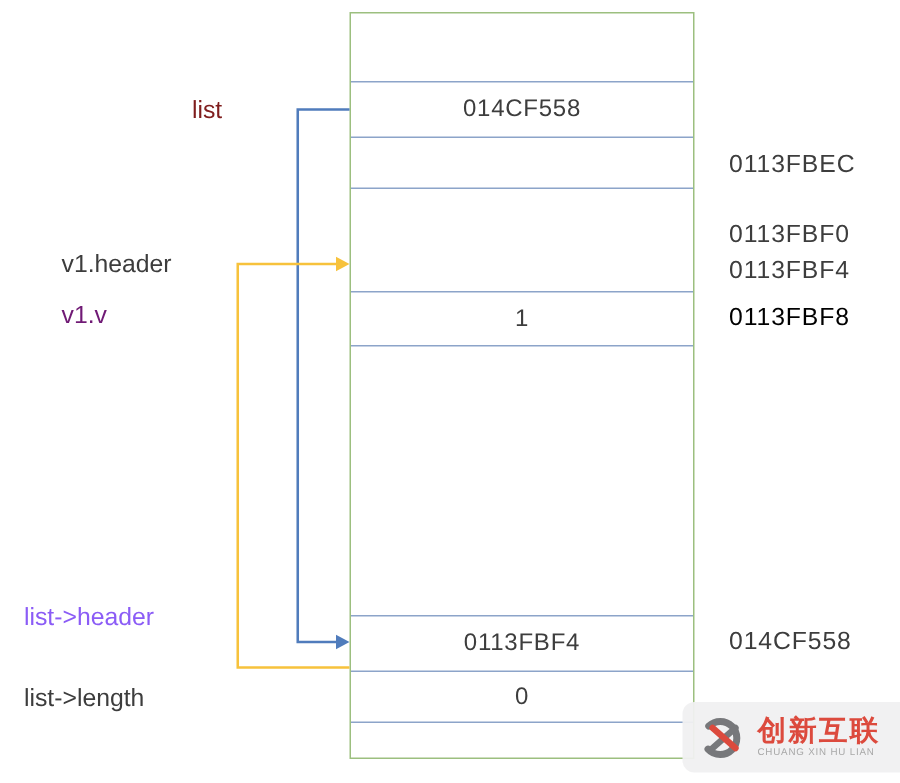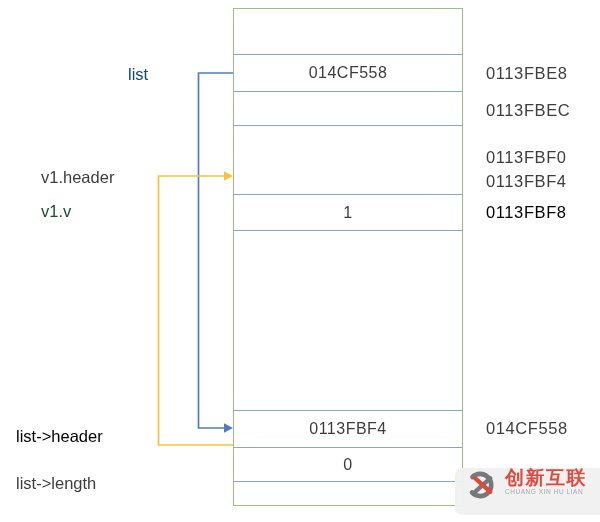--- a/index.html
+++ b/index.html
@@ -22,21 +22,21 @@
     white-space:nowrap;z-index:2;
   }
   .addr-label{
     position:absolute;transform:translateY(-50%);font-size:16.5px;
     letter-spacing:0.6px;white-space:nowrap;z-index:2;
   }
   .arrows{position:absolute;left:0;top:0;z-index:3;pointer-events:none;}
   .watermark{
     position:absolute;left:455px;top:468px;width:145px;height:47px;
     background:rgba(240,240,241,0.95);border-radius:8px 0 0 8px;
-    display:flex;align-items:flex-start;gap:7px;padding-left:9px;box-sizing:border-box;
+    display:flex;align-items:center;gap:7px;padding-left:9px;box-sizing:border-box;
     z-index:5;
   }
   .wm-text{display:flex;flex-direction:column;line-height:1;}
   .wm-brand{font-size:19px;font-weight:bold;letter-spacing:1.5px;}
   .wm-sub{font-size:6.5px;letter-spacing:0.55px;margin-top:2px;}
 </style>
 </head>
 <body>
 
 <div class="stage">
@@ -69,24 +69,23 @@
       <circle id="wm-ring" cx="19" cy="20" r="13" fill="none" stroke-width="5.5" stroke-dasharray="62 20" stroke-dashoffset="-51" stroke-linecap="round" stroke="#77787b"></circle>
       <line id="wm-x-gray" x1="31" y1="12" x2="13" y2="28" stroke-width="5" stroke-linecap="round" stroke="#77787b"></line>
       <line id="wm-x-red" x1="13" y1="12" x2="31" y2="28" stroke-width="5" stroke-linecap="round" stroke="#dc4a3d"></line>
     </svg>
     <div class="wm-text">
       <div class="wm-brand" id="wm-brand" style="color: rgb(220, 74, 61);">创新互联</div>
       <div class="wm-sub" id="wm-sub" style="color: rgb(168, 168, 168);">CHUANG XIN HU LIAN</div>
     </div>
   </div>
 
-<div class="side-label" style="left: 128px; top: 74px; color: #0c4a6e;">list</div>
+<div class="side-label" style="left: 128px; top: 74px; color: #7f1d1d;">list</div>
     <div class="side-label" style="left: 41px; top: 177px; color: rgb(61, 61, 61);">v1.header</div>
-    <div class="side-label" style="left: 41px; top: 211px; color: #14532d;">v1.v</div>
-    <div class="side-label" style="left: 16px; top: 436px; color: #000000;">list-&gt;header</div>
-    <div class="side-label" style="left: 16px; top: 466px; color: rgb(61, 61, 61); margin-top: 17px;">list-&gt;length</div>
-    <div class="addr-label" style="left: 486px; top: 73px; color: rgb(61, 61, 61);">0113FBE8</div>
+    <div class="side-label" style="left: 41px; top: 211px; color: #701a75;">v1.v</div>
+    <div class="side-label" style="left: 16px; top: 412px; color: #8b5cf6;">list-&gt;header</div>
+    <div class="side-label" style="left: 16px; top: 466px; color: rgb(61, 61, 61);">list-&gt;length</div>
     <div class="addr-label" style="left: 486px; top: 110px; color: rgb(61, 61, 61);">0113FBEC</div>
     <div class="addr-label" style="left: 486px; top: 157px; color: rgb(61, 61, 61);">0113FBF0</div>
     <div class="addr-label" style="left: 486px; top: 181px; color: rgb(61, 61, 61);">0113FBF4</div>
     <div class="addr-label" style="left: 486px; top: 212px; color: #000000;">0113FBF8</div>
     <div class="addr-label" style="left: 486px; top: 428px; color: rgb(61, 61, 61);">014CF558</div>
   </div>
 
 </body></html>

